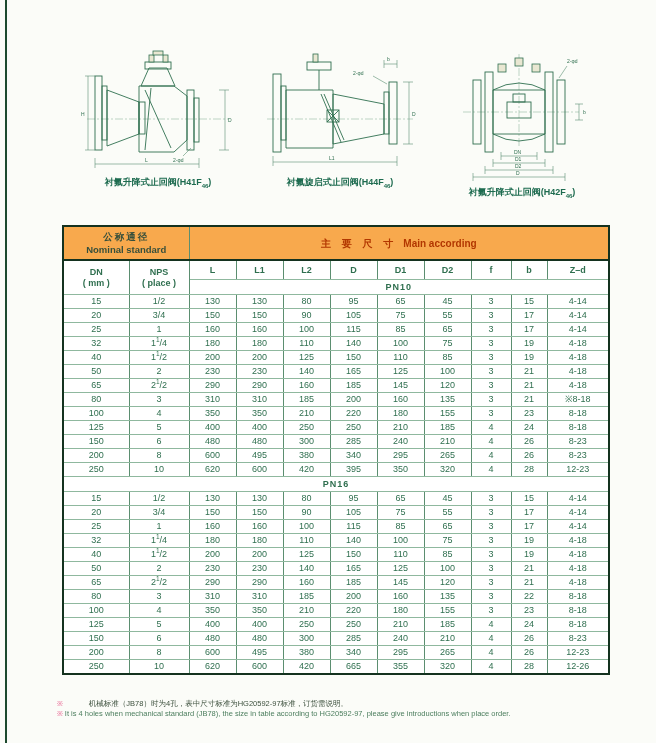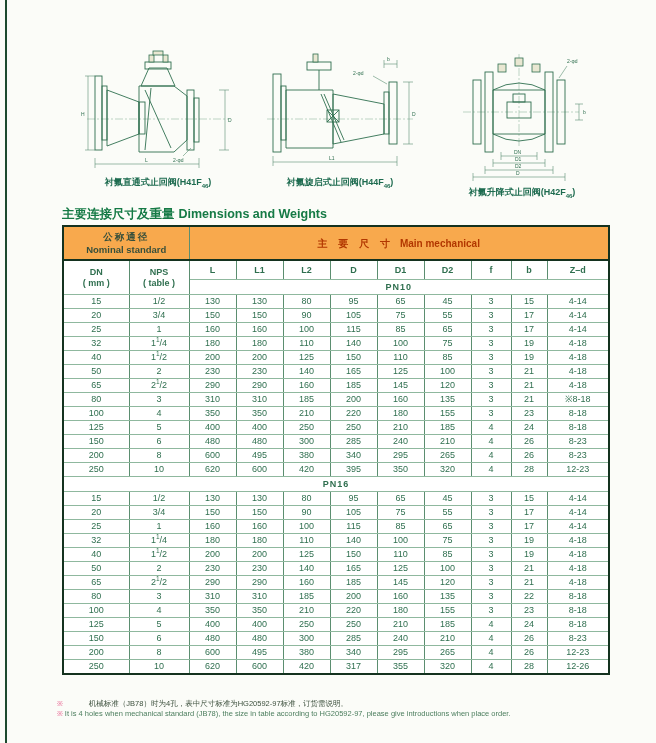--- a/index.html
+++ b/index.html
@@ -88,21 +88,21 @@
         <line class="dim" x1="16" y1="108" x2="16" y2="118"></line>
         <line class="dim" x1="120" y1="108" x2="120" y2="118"></line>
         <text class="dtx" x="66" y="112">L</text>
         <line class="dim" x1="146" y1="40" x2="146" y2="100"></line>
         <line class="dim" x1="140" y1="40" x2="150" y2="40"></line>
         <line class="dim" x1="140" y1="100" x2="150" y2="100"></line>
         <text class="dtx" x="149" y="72">D</text>
         <line class="dim" x1="104" y1="106" x2="112" y2="98"></line>
         <text class="dtx" x="94" y="112">2-φd</text>
       </svg>
-      <div class="caption"><span>衬氟直通式止回阀(H41F</span><sub>46</sub><span>)</span></div>
+      <div class="caption"><span>衬氟升降式止回阀(H41F</span><sub>46</sub><span>)</span></div>
     </div>
 
     <div class="drawing">
       <svg width="158" height="122" viewBox="0 0 158 122">
         <line class="cl" x1="6" y1="69" x2="152" y2="69"></line>
         <rect class="ln" x="12" y="24" width="8" height="78" fill="url(#hatch)"></rect>
         <rect class="ln" x="20" y="36" width="5" height="54" fill="url(#hatch)"></rect>
         <rect class="ln" x="128" y="32" width="8" height="62" fill="url(#hatch)"></rect>
         <rect class="ln" x="123" y="42" width="5" height="42" fill="url(#hatch)"></rect>
         <path class="ln" d="M25,40 H72 V98 H25 Z"></path>
@@ -169,23 +169,20 @@
         <line class="dim" x1="132" y1="54" x2="140" y2="54"></line>
         <line class="dim" x1="132" y1="70" x2="140" y2="70"></line>
         <text class="dtx" x="140" y="64">b</text>
         <line class="dim" x1="116" y1="28" x2="124" y2="16"></line>
         <text class="dtx" x="124" y="13">2-φd</text>
       </svg>
       <div class="caption"><span>衬氟升降式止回阀(H42F</span><sub>46</sub><span>)</span></div>
     </div>
   </div>
 
-  <div class="sec-title">
-    <span class="zh">主要连接尺寸及重量</span><span class="en">Dimensions and Weights</span>
-  </div>
 
   <div class="tbl-wrap">
     <table class="dims">
       <colgroup>
         <col style="width:66px">
           <col style="width:60px">
         <col style="width:47px">
           <col style="width:47px">
           <col style="width:47px">
         <col style="width:47px">
@@ -195,31 +192,31 @@
           <col style="width:36px">
           <col style="width:62px">
       </colgroup>
       <tbody id="tb">
         <tr class="h1">
           <th class="nominal" colspan="2">
             <div class="zh">公称通径</div>
             <div>Nominal standard</div>
           </th>
           <th class="maindims" colspan="9">
-            <span class="zh">主 要 尺 寸</span><span>Main mechanical</span>
+            <span class="zh">主 要 尺 寸</span><span>Main according</span>
           </th>
         </tr>
         <tr class="h2">
           <th class="dn-head" rowspan="2">
             <div>DN</div>
             <div>( mm )</div>
           </th>
           <th class="dn-head" rowspan="2">
             <div>NPS</div>
-            <div>( table )</div>
+            <div>( place )</div>
           </th>
           <th>L</th>
           <th>L1</th>
           <th>L2</th>
           <th>D</th>
           <th>D1</th>
           <th>D2</th>
           <th>f</th>
           <th>b</th>
           <th>Z–d</th>
@@ -555,21 +552,21 @@
             <td>4</td>
             <td>26</td>
             <td>12-23</td>
           </tr>
           <tr>
             <td>250</td>
             <td>10</td>
             <td>620</td>
             <td>600</td>
             <td>420</td>
-            <td>317</td>
+            <td>665</td>
             <td>355</td>
             <td>320</td>
             <td>4</td>
             <td>28</td>
             <td>12-26</td>
           </tr>
         </tbody>
     </table>
   </div>
 

